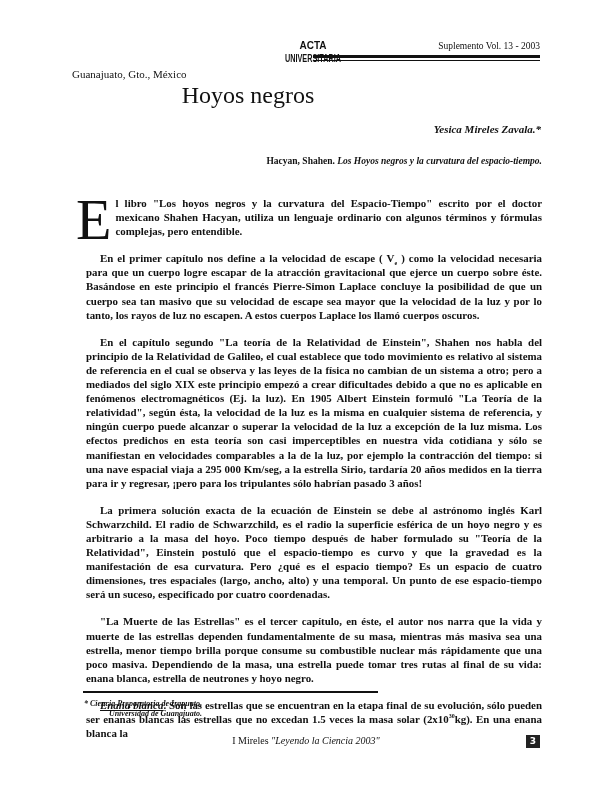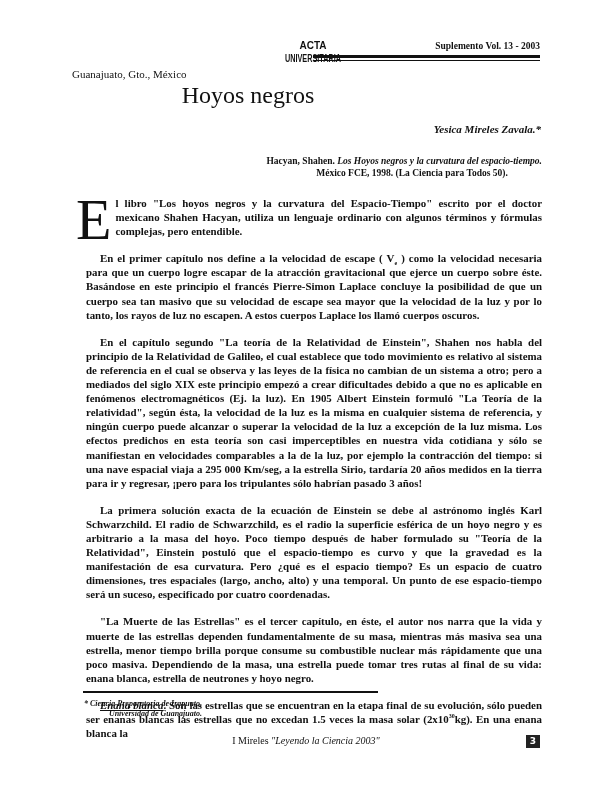--- a/index.html
+++ b/index.html
@@ -2,21 +2,21 @@
 <html><head>
 <meta charset="utf-8">
 <style>
   html, body { margin: 0; padding: 0; background: #ffffff; }
   body { width: 612px; height: 792px; position: relative; overflow: hidden;
          font-family: "Liberation Serif", "DejaVu Serif", serif; color: #111; }
   .abs { position: absolute; }
   .location { left: 72px; top: 68px; font-size: 11px; text-align: center; }
   .logo { left: 283px; top: 38px; width: 60px; height: 30px; }
   .logo svg { display: block; }
-  .supplement { right: 72px; top: 41px; font-size: 9.5px; font-weight: bold; }
+  .supplement { right: 72px; top: 41px; font-size: 9.5px; font-weight: normal; }
   .rule-thick { left: 313px; width: 227px; top: 55px; height: 3px; background: #111; }
   .rule-thin { left: 313px; width: 227px; top: 60px; height: 1px; background: #111; }
   .title { left: 0; width: 496px; top: 82px; text-align: center; font-size: 24px; }
   .author { right: 71px; top: 123px; font-size: 11px; font-weight: bold; font-style: italic; margin-left: 27px; }
   .reference { right: 70px; top: 155px; width: 300px; text-align: right; font-size: 9.5px; line-height: 12px; font-weight: bold; }
   .reference .ref-line2 { display: block; text-align: center; padding-left: 40px; }
   .body { left: 86px; width: 456px; top: 196px; font-size: 10.9px; line-height: 14.1px; text-align: justify; font-weight: bold; }
   .body p { margin: 0 0 13px 0; text-indent: 14px; }
   .body p.first { text-indent: 0; }
   .dropcap { float: left; font-size: 58px; line-height: 44px; margin: 2px 4px 0 -10px; font-weight: normal; }
@@ -44,21 +44,20 @@
 
 <div class="abs supplement">Suplemento Vol. 13 - 2003</div>
 <div class="abs rule-thick"></div>
 <div class="abs rule-thin"></div>
 
 <div class="abs title">Hoyos negros</div>
 <div class="abs author">Yesica Mireles Zavala.*</div>
 
 <div class="abs reference">
   <span>Hacyan, Shahen. </span><i>Los Hoyos negros y la curvatura del espacio-tiempo.</i>
-  <span class="ref-line2">México FCE, 1998. (La Ciencia para Todos 50).</span>
 </div>
 
 <div class="abs body">
   <p class="first">
     <span class="dropcap">E</span><span>l libro "Los hoyos negros y la curvatura del Espacio-Tiempo" escrito por el doctor mexicano Shahen Hacyan, utiliza un lenguaje ordinario con algunos términos y fórmulas complejas, pero entendible.</span>
   </p>
   <p><span>En el primer capítulo nos define a la velocidad  de escape ( V</span><sub>e</sub><span> ) como la velocidad necesaria para que un cuerpo logre escapar de la atracción gravitacional que ejerce un cuerpo sobre éste. Basándose en este principio el francés Pierre-Simon Laplace concluye la posibilidad de que un cuerpo sea tan masivo que su velocidad de escape sea mayor que la velocidad de la luz y por lo tanto, los rayos de luz no escapen. A estos cuerpos Laplace los llamó cuerpos oscuros.</span></p>
   <p>En el capítulo segundo "La teoría de la Relatividad de Einstein",  Shahen nos habla del principio de la Relatividad de Galileo, el cual establece que todo movimiento es relativo al sistema de referencia en el cual se observa y las leyes de la física no cambian de un sistema a otro; pero a mediados del siglo XIX este principio empezó a crear dificultades debido a que no es aplicable en fenómenos electromagnéticos (Ej. la luz). En 1905 Albert Einstein formuló  "La Teoría de la relatividad", según ésta, la velocidad de la luz es la misma en cualquier sistema de referencia, y ningún cuerpo puede alcanzar o superar la velocidad de la luz a excepción de la luz misma. Los  efectos  predichos en esta  teoría  son casi imperceptibles en nuestra vida cotidiana y sólo se manifiestan en velocidades comparables a la de la luz, por ejemplo la contracción del tiempo: si una nave espacial viaja a 295 000 Km/seg, a la estrella Sirio, tardaría 20 años medidos en la tierra para ir y regresar, ¡pero para los tripulantes sólo habrían pasado 3 años!</p>
   <p>La primera solución exacta de la ecuación de Einstein se debe al astrónomo inglés Karl Schwarzchild. El radio de Schwarzchild, es el radio la superficie esférica de un hoyo negro y es arbitrario a la masa del hoyo. Poco tiempo después de haber formulado su "Teoría de la Relatividad", Einstein postuló que el espacio-tiempo es curvo y que la gravedad es la manifestación de esa curvatura. Pero ¿qué es el espacio tiempo? Es un  espacio de cuatro dimensiones, tres espaciales (largo, ancho, alto) y una temporal. Un punto de ese espacio-tiempo será un suceso, especificado por cuatro coordenadas.</p>
   <p>"La Muerte de las Estrellas" es el tercer capítulo, en éste, el autor nos narra que la vida y muerte de las estrellas dependen fundamentalmente de su masa, mientras más masiva sea una estrella, menor tiempo brilla porque consume su combustible nuclear más rápidamente que una poco masiva. Dependiendo de la masa, una estrella puede tomar tres rutas al final de su vida: enana blanca, estrella de neutrones y hoyo negro.</p>

